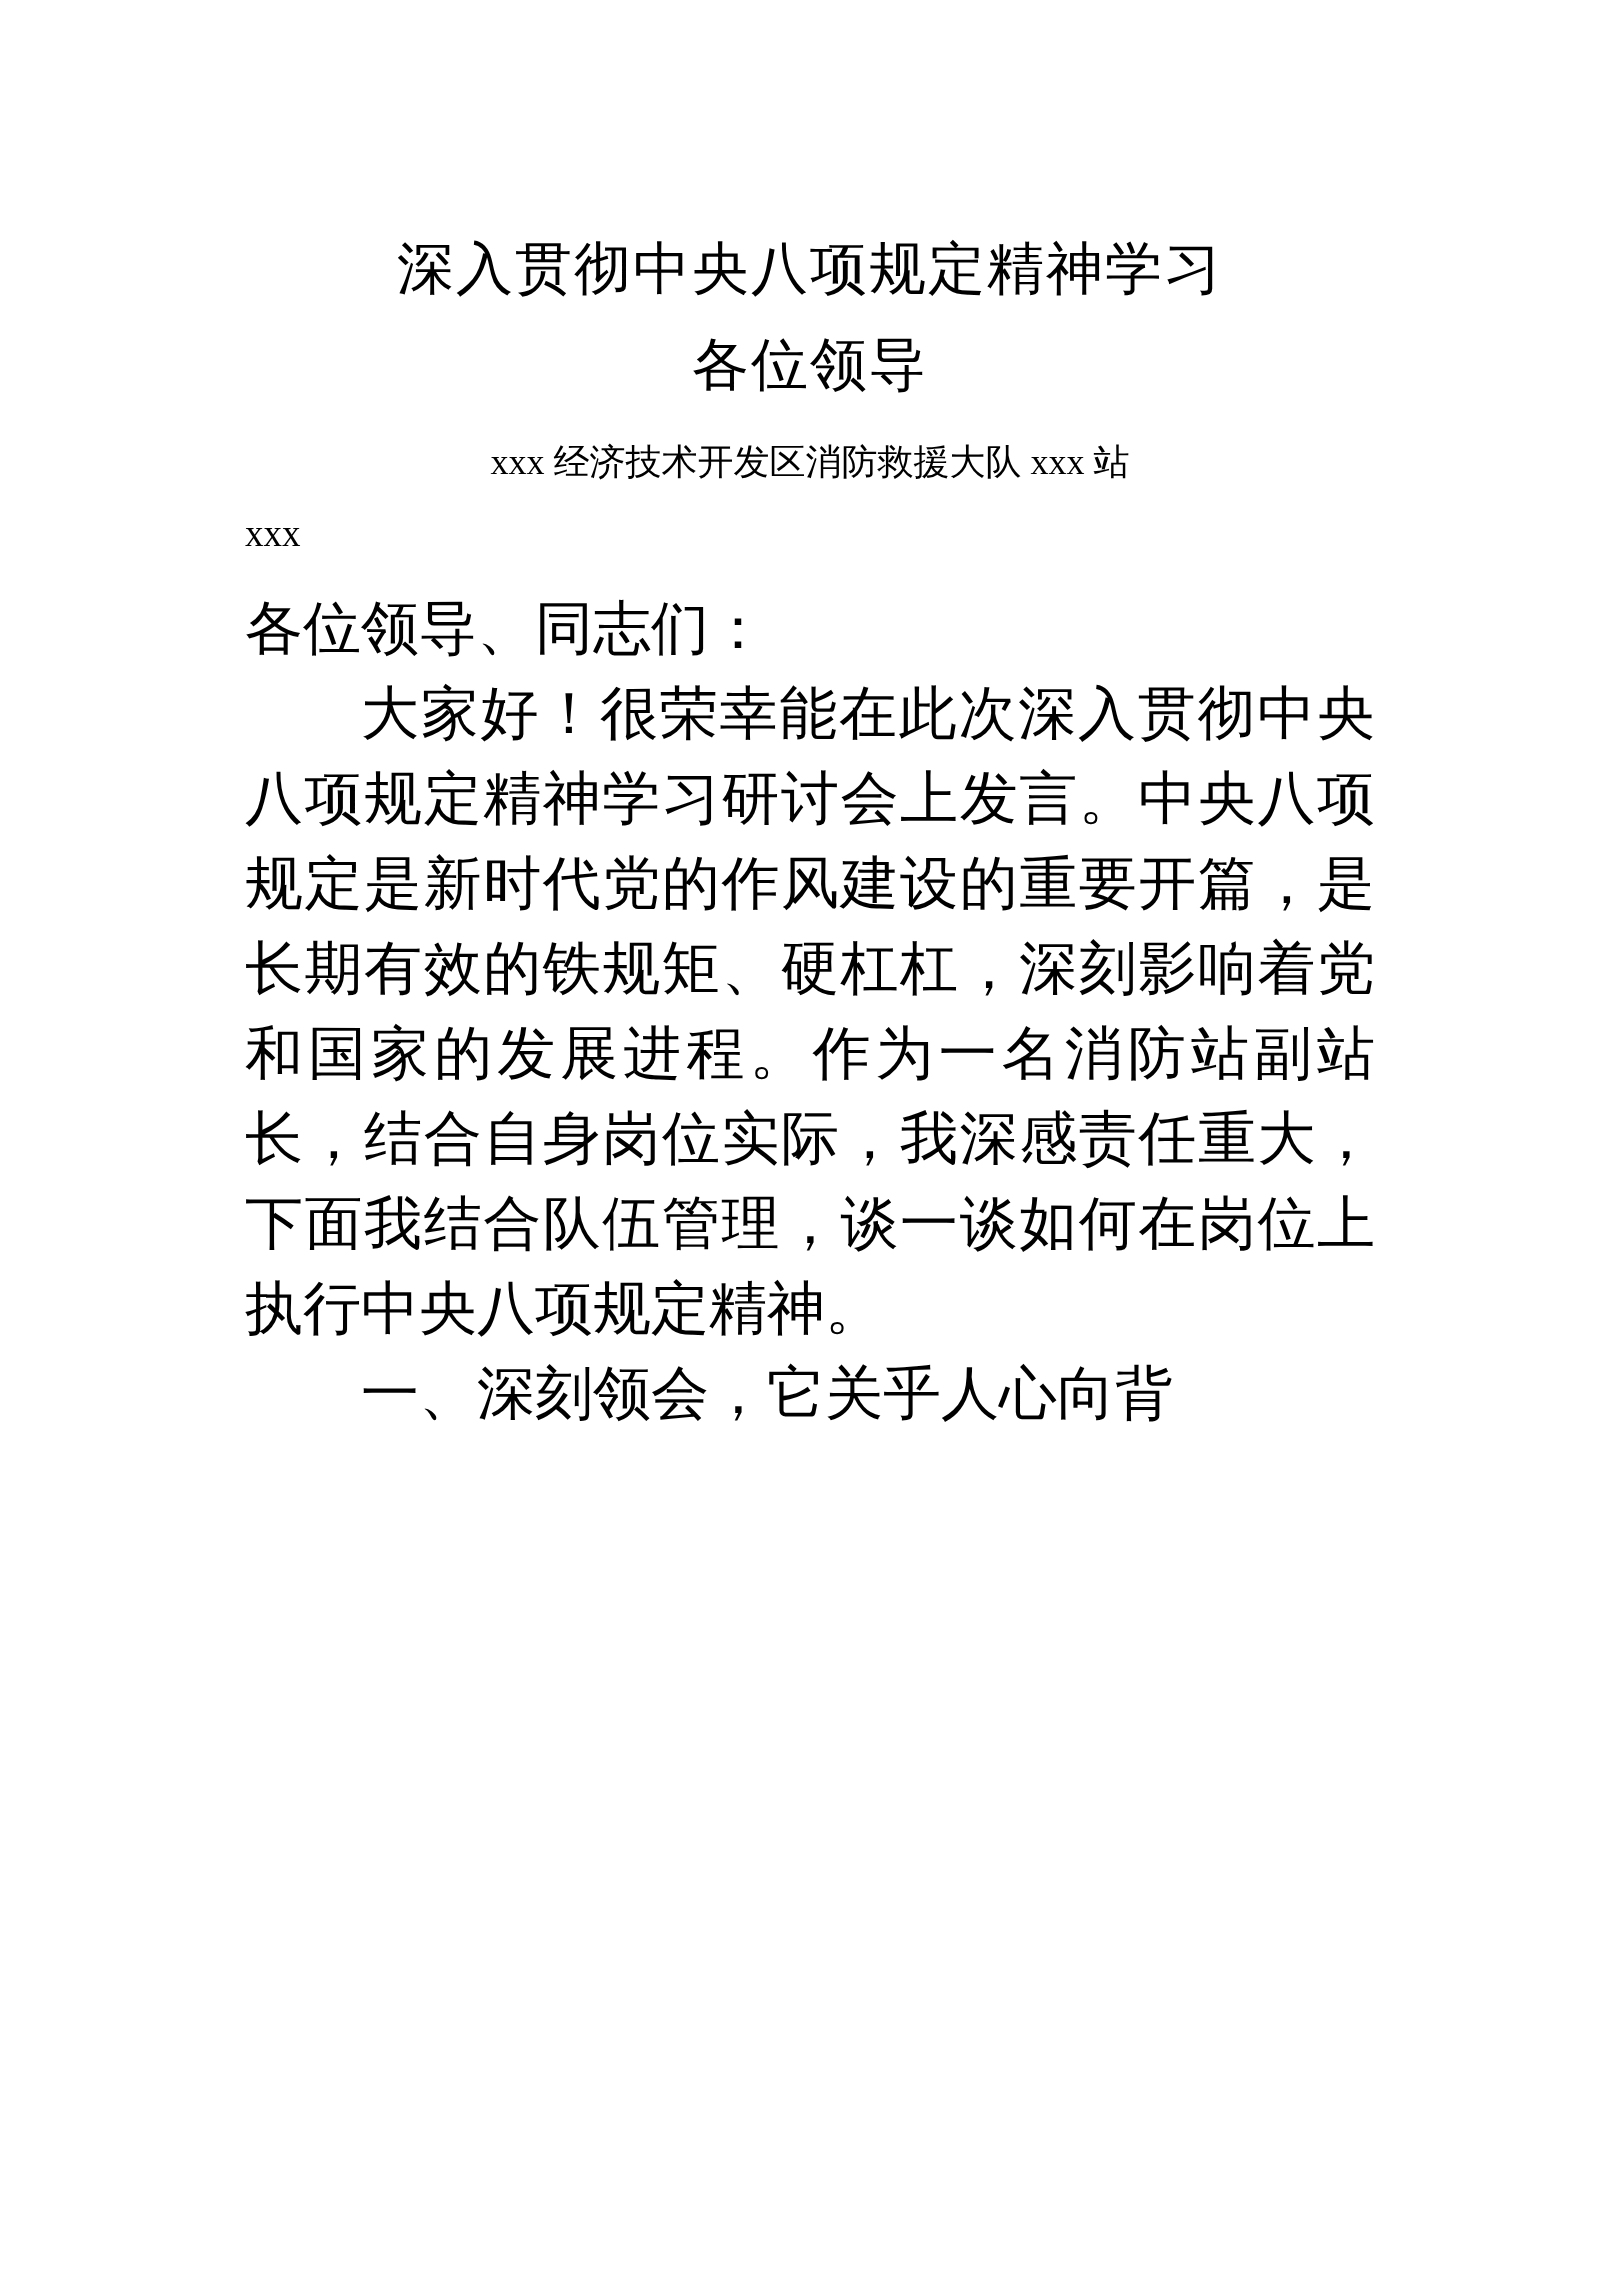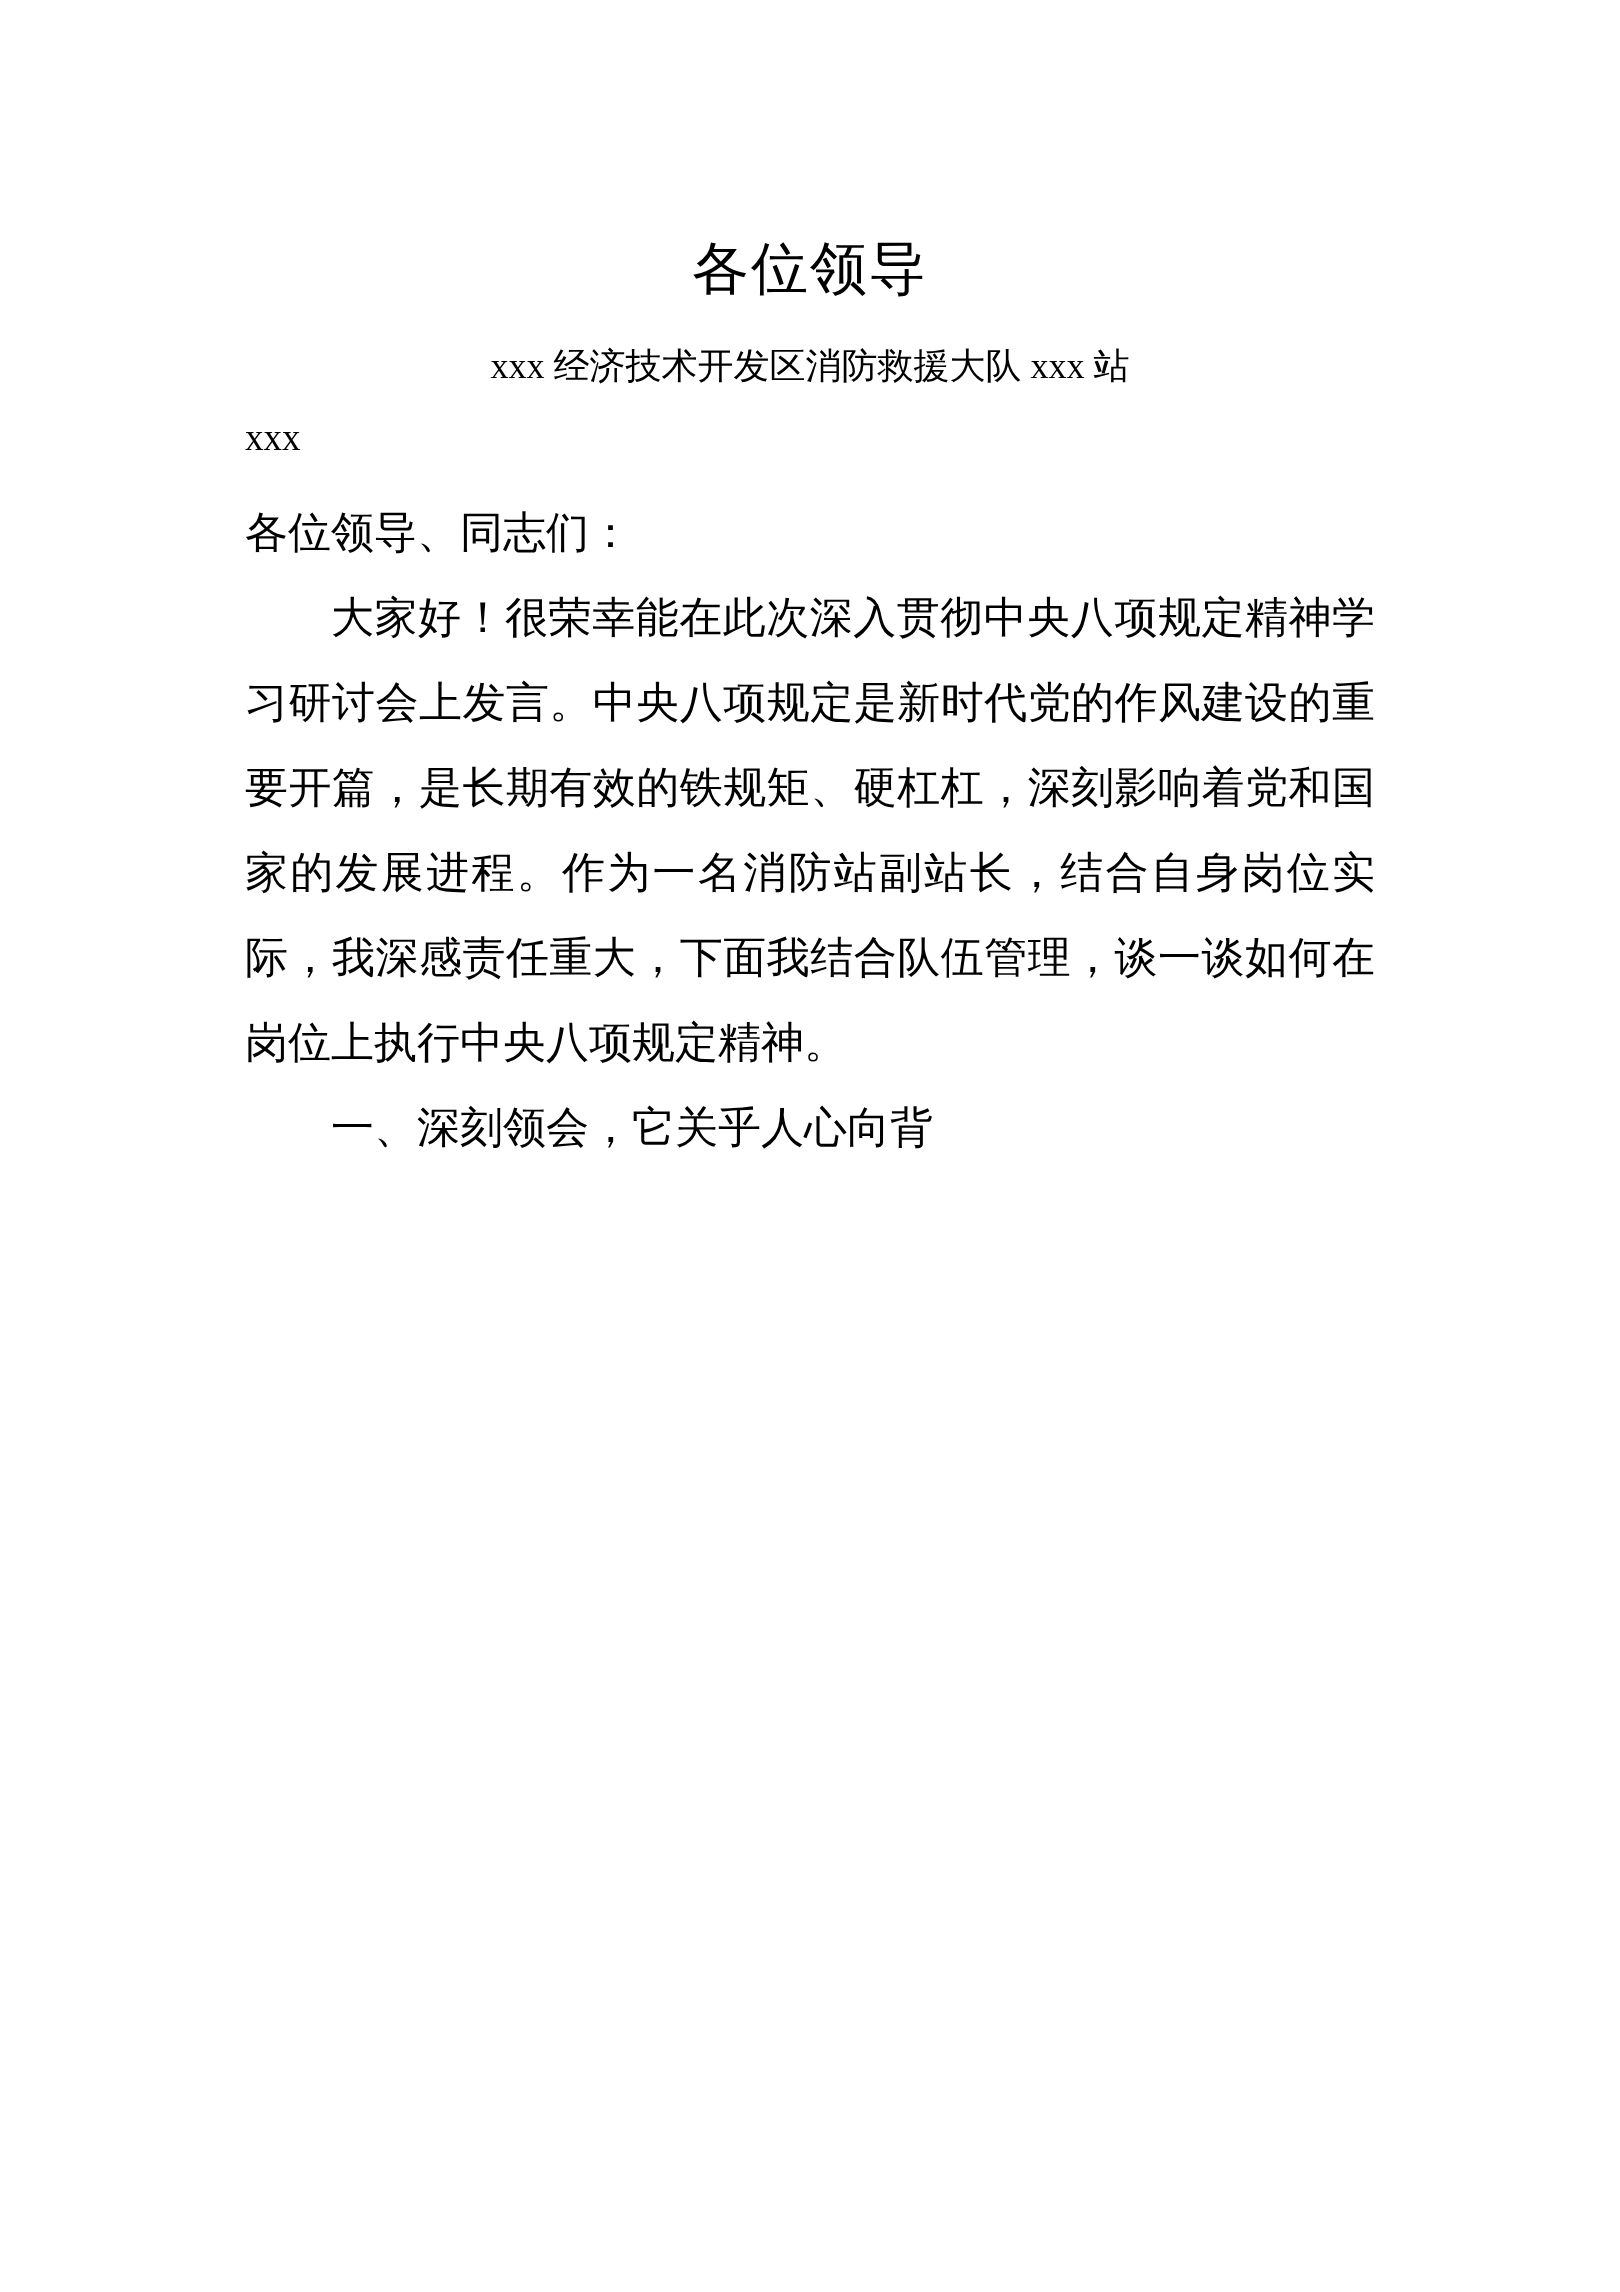--- a/index.html
+++ b/index.html
@@ -34,21 +34,21 @@
     font-weight: 400;
   }
   .doc-author {
     margin-top: 5.9px;
     font-size: 37px;
     line-height: 59px;
     font-weight: 400;
   }
   .doc-body {
     margin-top: 23.5px;
-    font-size: 43px;
+    font-size: 58px;
     line-height: 85px;
     text-align: justify;
     text-justify: inter-ideograph;
     font-family: Liberation Serif, serif;
   }
   .para {
     margin: 0;
   }
   .indent {
     text-indent: 2em;
@@ -58,20 +58,21 @@
     text-indent: 2em;
     font-weight: 400;
   }
 </style>
 </head>
 <body>
 
 <div class="page">
 
   <div class="doc-title">
+    <div>深入贯彻中央八项规定精神学习</div>
     <div>各位领导</div>
   </div>
 
   <div class="doc-subtitle">xxx 经济技术开发区消防救援大队 xxx 站</div>
 
   <div class="doc-author">xxx</div>
 
   <div class="doc-body">
 
     <p class="para">各位领导、同志们：</p>

